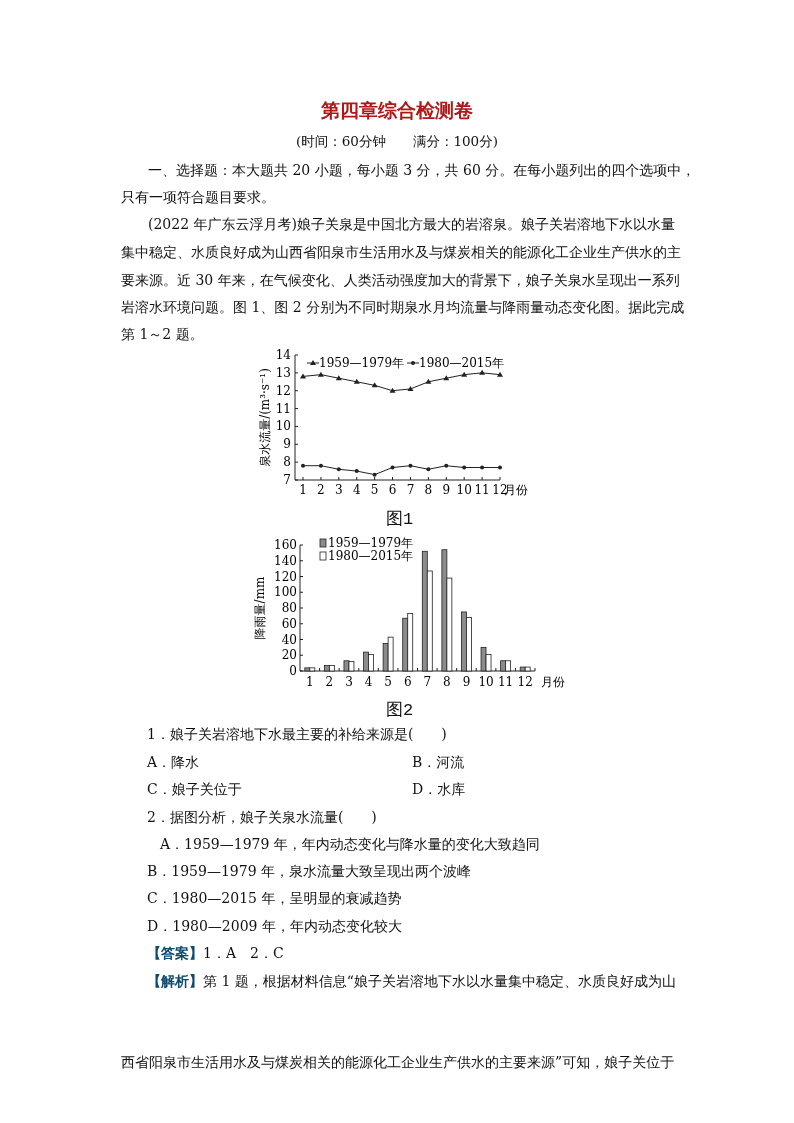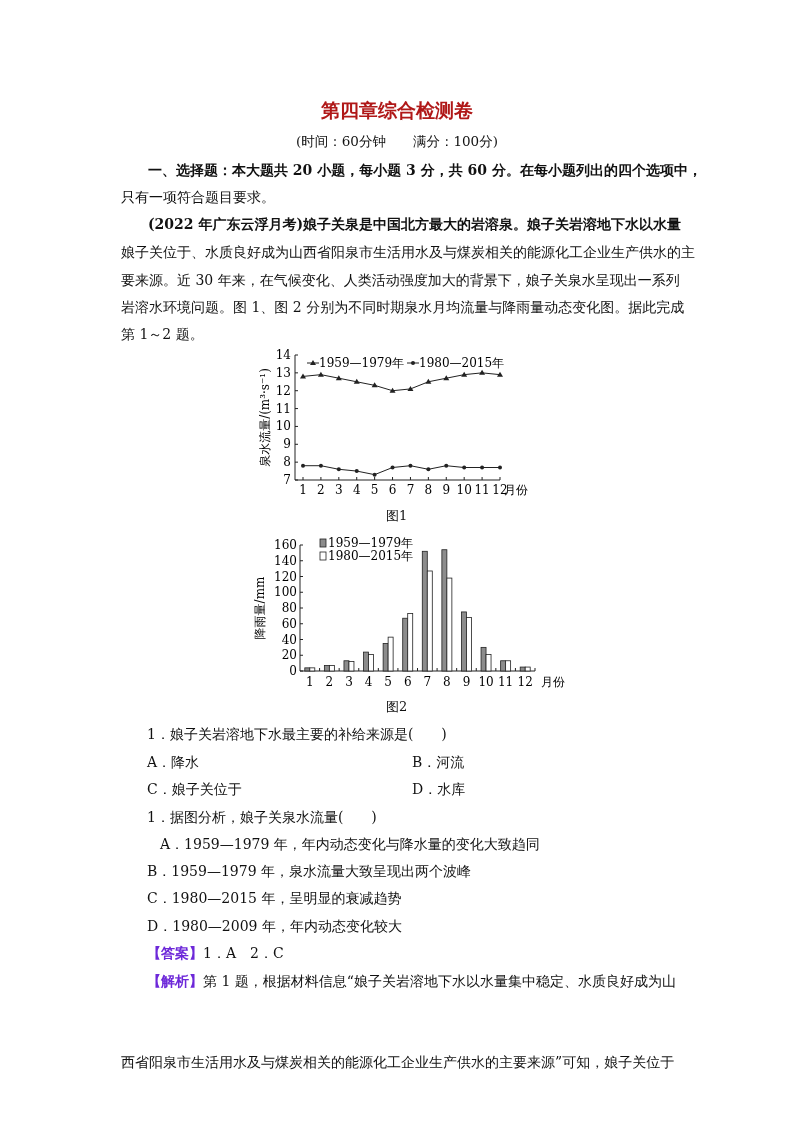--- a/index.html
+++ b/index.html
@@ -2,36 +2,36 @@
 <html><head>
 <meta charset="utf-8">
 <style>
   html, body { margin: 0; padding: 0; background: #ffffff; }
   body { width: 794px; height: 1123px; position: relative; overflow: hidden;
          font-family: "DejaVu Serif", "Liberation Serif", serif; color: #111; }
   .abs { position: absolute; white-space: nowrap; }
   .title { left: 0; width: 794px; text-align: center; top: 98px; font-size: 19px; font-weight: bold; color: #b01818; }
   .subtitle { left: 0; width: 794px; text-align: center; top: 133px; font-size: 13.5px; }
   .p { font-size: 14px; left: 121px; line-height: 28px; }
-  .p.ind { left: 148px; font-weight: bold; }
-  .caption { font-size: 13px; }
-  .tag { color: #6d28d9; font-weight: bold; margin-top: 8px; }
+  .p.ind { left: 148px; }
+  .caption { font-size: 17px; font-family: Liberation Mono, monospace; }
+  .tag { color: #0c4a6e; font-weight: bold; margin-top: 8px; }
   svg text { font-family: "DejaVu Serif", "Liberation Serif", serif; }
 </style>
 </head>
 <body>
 
 <div class="abs title">第四章综合检测卷</div>
 <div class="abs subtitle">(时间：60分钟　　满分：100分)</div>
 
 <div class="abs p ind" style="top:156px">一、选择题：本大题共 20 小题，每小题 3 分，共 60 分。在每小题列出的四个选项中，</div>
 <div class="abs p" style="top:183px">只有一项符合题目要求。</div>
 
 <div class="abs p ind" style="top:210px">(2022 年广东云浮月考)娘子关泉是中国北方最大的岩溶泉。娘子关岩溶地下水以水量</div>
-<div class="abs p" style="top:238px">娘子关位于、水质良好成为山西省阳泉市生活用水及与煤炭相关的能源化工企业生产供水的主</div>
+<div class="abs p" style="top:238px">集中稳定、水质良好成为山西省阳泉市生活用水及与煤炭相关的能源化工企业生产供水的主</div>
 <div class="abs p" style="top:266px">要来源。近 30 年来，在气候变化、人类活动强度加大的背景下，娘子关泉水呈现出一系列</div>
 <div class="abs p" style="top:293px">岩溶水环境问题。图 1、图 2 分别为不同时期泉水月均流量与降雨量动态变化图。据此完成</div>
 <div class="abs p" style="top:320px">第 1～2 题。</div>
 
 <svg class="abs" style="left:255px; top:345px" width="300" height="160" id="fig1">
     <line x1="40" y1="10" x2="40" y2="135" stroke="#222" stroke-width="1"></line>
     <line x1="40" y1="135" x2="245" y2="135" stroke="#222" stroke-width="1"></line>
     <line x1="40" y1="135" x2="43" y2="135" stroke="#222"></line>
     <text x="36" y="139" font-size="12" text-anchor="end">7</text>
     <line x1="40" y1="117.14285714285714" x2="43" y2="117.14285714285714" stroke="#222"></line>
@@ -186,21 +186,21 @@
     <text x="78" y="25" font-size="12">1980—2015年</text>
   </svg>
 <div class="abs caption" style="left:386px; top:698px">图2</div>
 
 <div class="abs p" style="top:720px; left:147px">1．娘子关岩溶地下水最主要的补给来源是(　　)</div>
 <div class="abs p" style="top:748px; left:147px">A．降水</div>
 <div class="abs p" style="top:748px; left:412px">B．河流</div>
 <div class="abs p" style="top:775px; left:147px">C．娘子关位于</div>
 <div class="abs p" style="top:775px; left:412px">D．水库</div>
 
-<div class="abs p" style="top:803px; left:147px">1．据图分析，娘子关泉水流量(　　)</div>
+<div class="abs p" style="top:803px; left:147px">2．据图分析，娘子关泉水流量(　　)</div>
 <div class="abs p" style="top:830px; left:160px">A．1959—1979 年，年内动态变化与降水量的变化大致趋同</div>
 <div class="abs p" style="top:857px; left:147px">B．1959—1979 年，泉水流量大致呈现出两个波峰</div>
 <div class="abs p" style="top:884px; left:147px">C．1980—2015 年，呈明显的衰减趋势</div>
 <div class="abs p" style="top:912px; left:147px">D．1980—2009 年，年内动态变化较大</div>
 
 <div class="abs p" style="top:939px; left:147px">
   <span class="tag">【答案】</span><span>1．A　2．C</span>
 </div>
 
 <div class="abs p" style="top:967px; left:147px">

